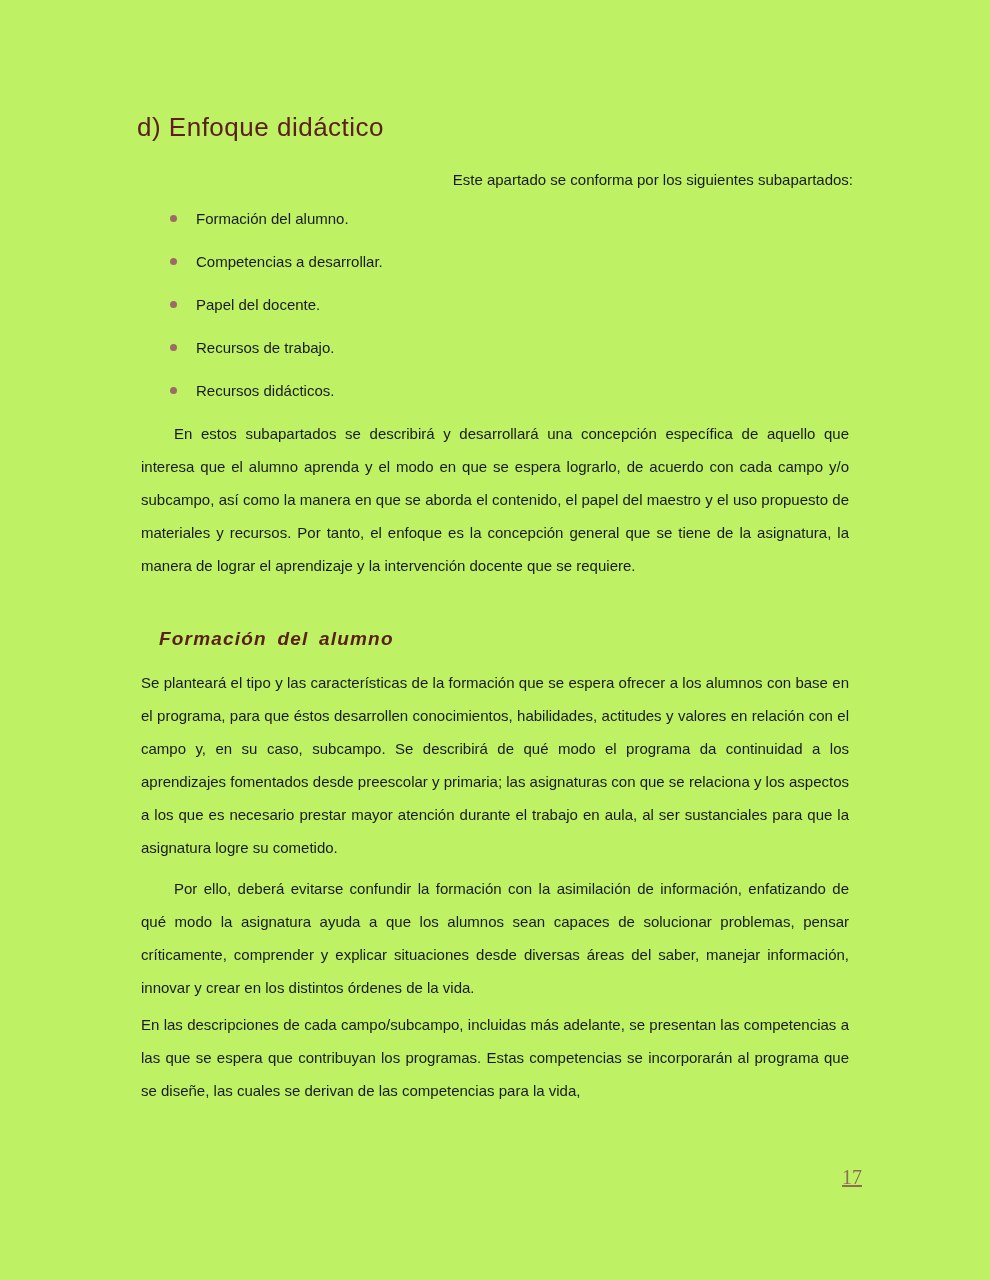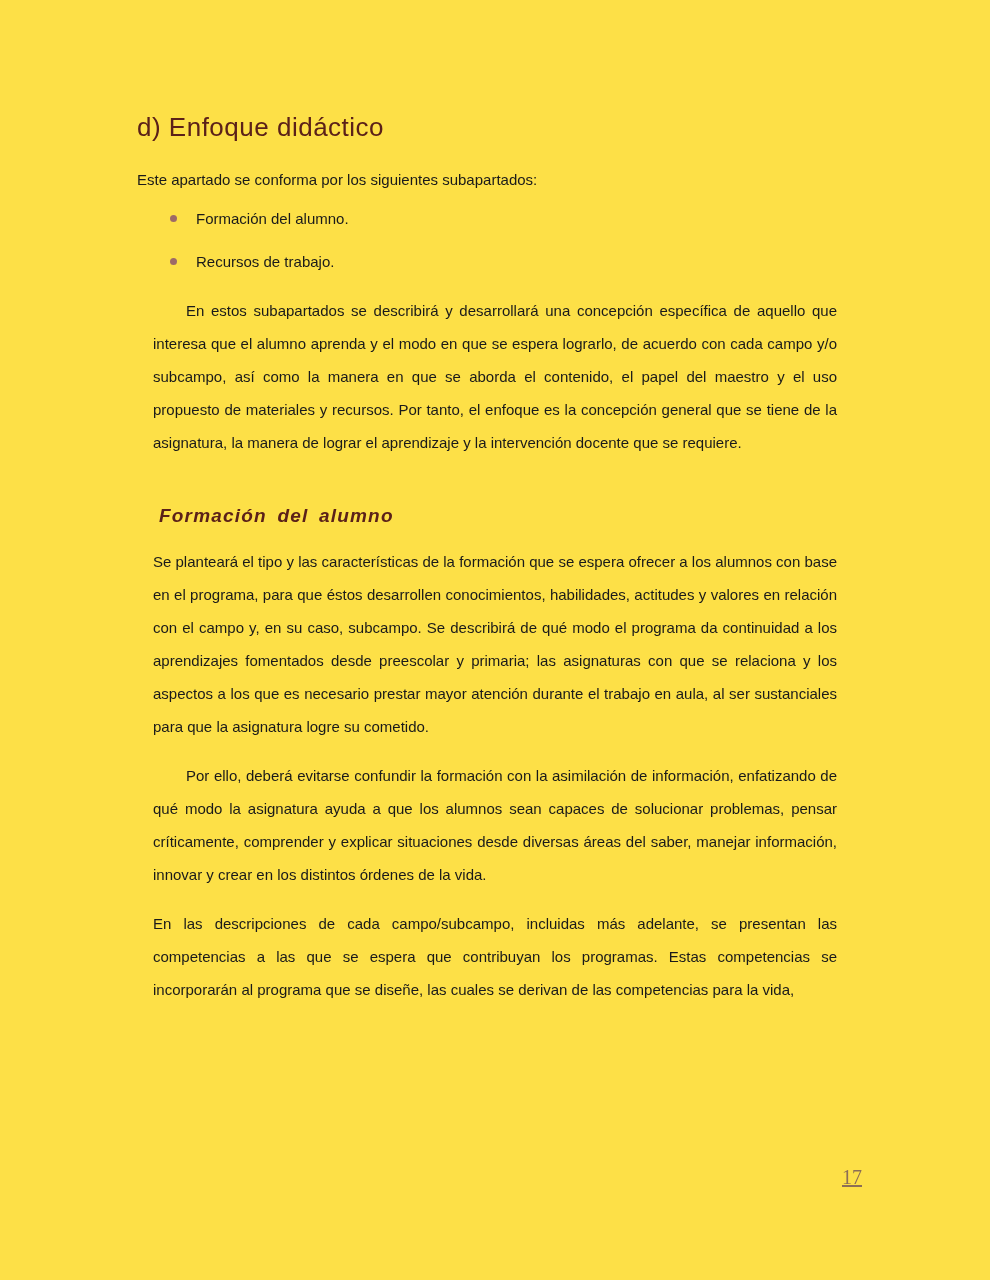--- a/index.html
+++ b/index.html
@@ -16,35 +16,36 @@
     overflow: hidden;
   }
   .page {
     position: absolute;
     top: 0;
     left: 0;
     width: 990px;
     height: 1280px;
     padding: 110px 137px 0 137px;
     box-sizing: border-box;
-    background: #fde047;
+    background: #bef264;
   }
   h1.title {
     margin: 0 0 24px 0;
     font-size: 26px;
     line-height: 34px;
     font-weight: 400;
     letter-spacing: 0.5px;
     color: var(--heading, #5b2119);
   }
   p.intro {
     margin: 0 0 8px 0;
     font-size: 15px;
     line-height: 24px;
     color: var(--body, #1a1a1a);
+    text-align: right;
   }
   ul.bullet-list {
     list-style: none;
     margin: 0 0 10px 0;
     padding: 0;
   }
   ul.bullet-list li {
     position: relative;
     padding-left: 59px;
     font-size: 15px;
@@ -55,21 +56,21 @@
   .bullet-dot {
     position: absolute;
     left: 33px;
     top: 13px;
     width: 7px;
     height: 7px;
     border-radius: 50%;
     background: var(--bullet, #9d6a67);
   }
   p.body-para {
-    margin: 16px;
+    margin: 4px;
     font-size: 15px;
     line-height: 33px;
     text-align: justify;
     color: var(--body, #1a1a1a);
   }
   p.body-para.indent {
     text-indent: 33px;
   }
   p.body-para.gap-before {
     margin-top: 8px;
@@ -103,21 +104,33 @@
 
   <p class="intro">Este apartado se conforma por los siguientes subapartados:</p>
 
   <ul class="bullet-list">
     <li>
       <span class="bullet-dot"></span>
       <span>Formación del alumno.</span>
     </li>
     <li>
       <span class="bullet-dot"></span>
+      <span>Competencias a desarrollar.</span>
+    </li>
+    <li>
+      <span class="bullet-dot"></span>
+      <span>Papel del docente.</span>
+    </li>
+    <li>
+      <span class="bullet-dot"></span>
       <span>Recursos de trabajo.</span>
+    </li>
+    <li>
+      <span class="bullet-dot"></span>
+      <span>Recursos didácticos.</span>
     </li>
   </ul>
 
   <p class="body-para indent">En estos subapartados se describirá y desarrollará una concepción específica de aquello que interesa que el alumno aprenda y el modo en que se espera lograrlo, de acuerdo con cada campo y/o subcampo, así como la manera en que se aborda el contenido, el papel del maestro y el uso propuesto de materiales y recursos. Por tanto, el enfoque es la concepción general que se tiene de la asignatura, la manera de lograr el aprendizaje y la intervención docente que se requiere.</p>
 
   <h2 class="subheading">Formación del alumno</h2>
 
   <p class="body-para">Se planteará el tipo y las características de la formación que se espera ofrecer a los alumnos con base en el programa, para que éstos desarrollen conocimientos, habilidades, actitudes y valores en relación con el campo y, en su caso, subcampo. Se describirá de qué modo el programa da continuidad a los aprendizajes fomentados desde preescolar y primaria; las asignaturas con que se relaciona y los aspectos a los que es necesario prestar mayor atención durante el trabajo en aula, al ser sustanciales para que la asignatura logre su cometido.</p>
 
   <p class="body-para indent gap-before">Por ello, deberá evitarse confundir la formación con la asimilación de información, enfatizando de qué modo la asignatura ayuda a que los alumnos sean capaces de solucionar problemas, pensar críticamente, comprender y explicar situaciones desde diversas áreas del saber, manejar información, innovar y crear en los distintos órdenes de la vida.</p>

